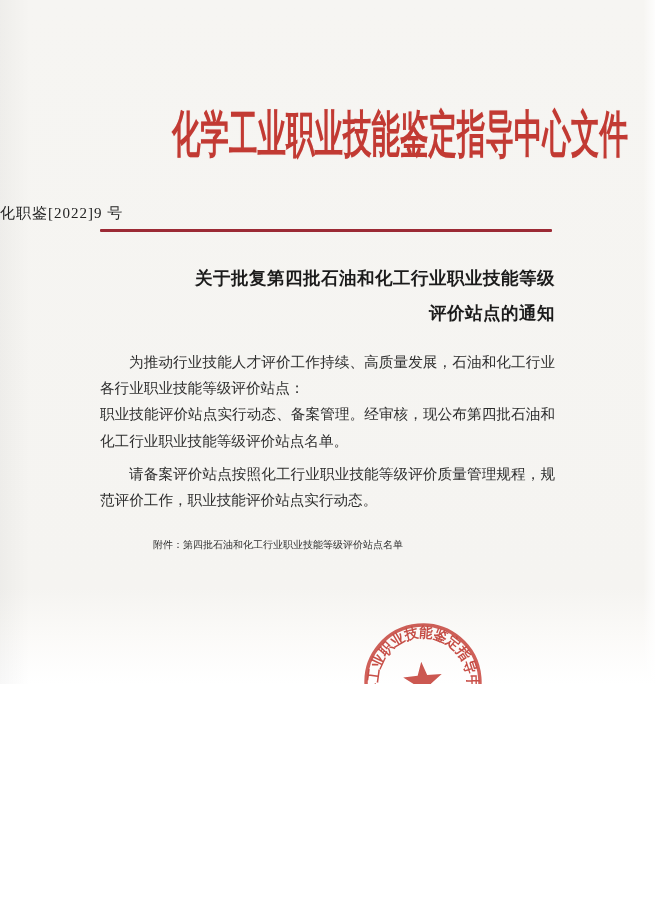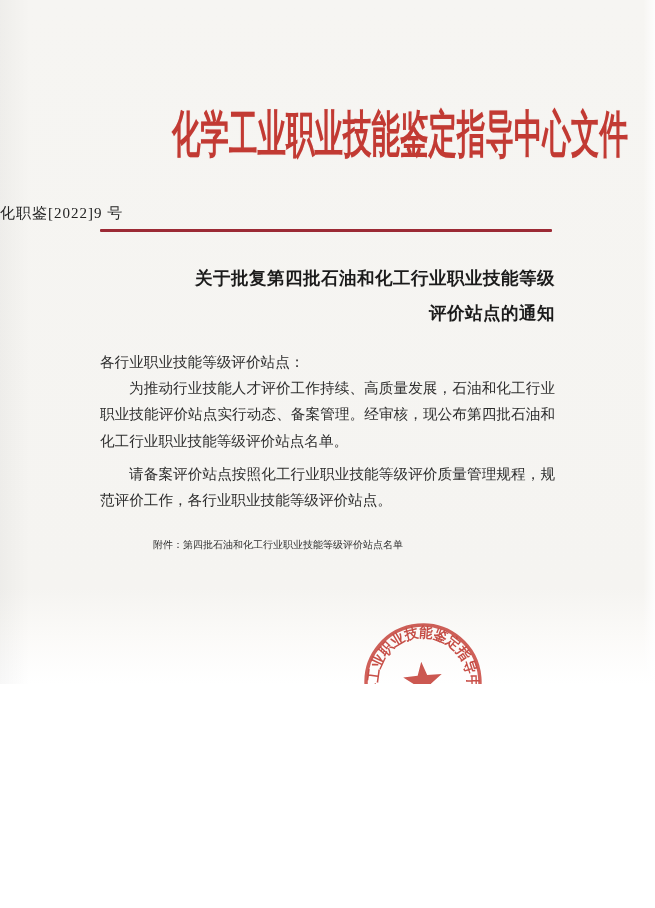--- a/index.html
+++ b/index.html
@@ -94,26 +94,26 @@
   <div class="doc-number">化职鉴[2022]9 号</div>
 
   <div class="red-rule"></div>
 
   <div class="doc-title">
     <div>关于批复第四批石油和化工行业职业技能等级</div>
     <div>评价站点的通知</div>
   </div>
 
   <div class="body-text">
+    <div class="bl indent jfull">为推动行业技能人才评价工作持续、高质量发展，石油和化工行业</div>
     <div class="bl">各行业职业技能等级评价站点：</div>
-    <div class="bl indent jfull">为推动行业技能人才评价工作持续、高质量发展，石油和化工行业</div>
     <div class="bl jfull">职业技能评价站点实行动态、备案管理。经审核，现公布第四批石油和</div>
     <div class="bl">化工行业职业技能等级评价站点名单。</div>
     <div class="bl indent jfull p2">请备案评价站点按照化工行业职业技能等级评价质量管理规程，规</div>
-    <div class="bl">范评价工作，各行业职业技能等级评价站点。</div>
+    <div class="bl">范评价工作，职业技能评价站点实行动态。</div>
   </div>
 
   <div class="attachment">附件：第四批石油和化工行业职业技能等级评价站点名单</div>
 
   <div class="sign-org">化学工业职业技能鉴定指导中心</div>
   <div class="sign-date">2022 年 4 月 14 日</div>
 
   <div class="seal">
     <svg viewBox="0 0 120 120">
       <circle class="seal-ring" cx="60" cy="60" r="56"></circle>

